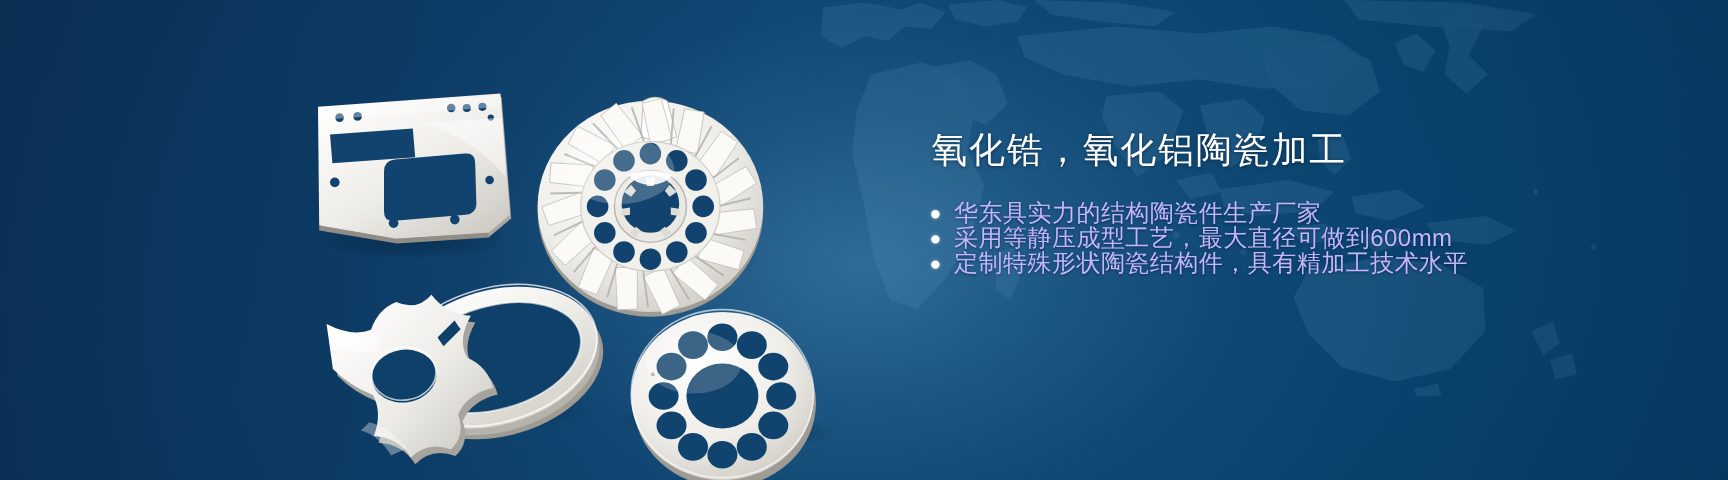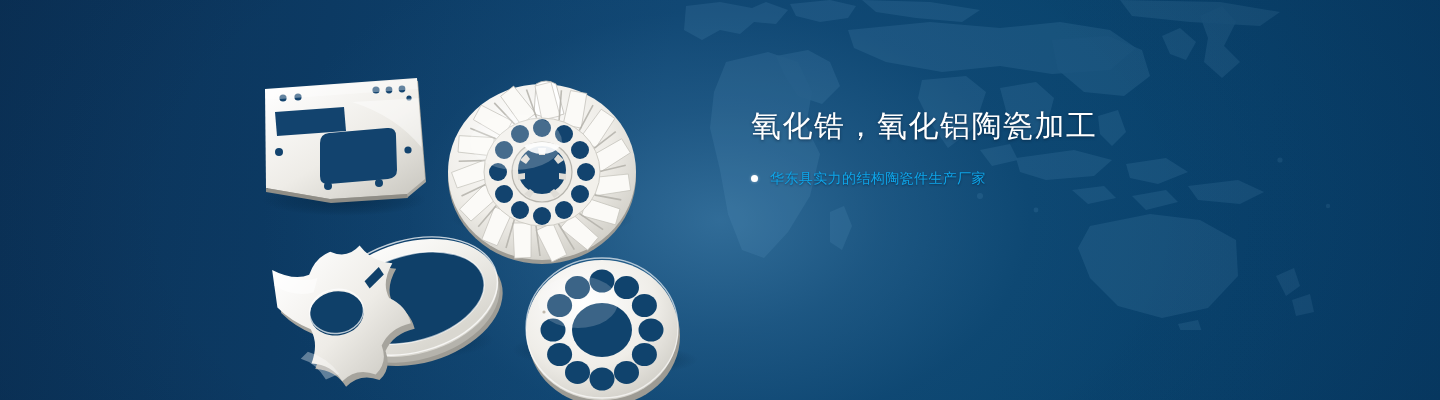--- a/index.html
+++ b/index.html
@@ -41,21 +41,21 @@
   .bg-map {
     position:absolute; top:0; right:0;
     width:760px; height:330px;
     opacity:0.16;
     pointer-events:none;
   }
   .bg-map svg { width:100%; height:100%; display:block; }
   
   .text-col {
     position:absolute;
-    left:751px; top:106px;
+    left:776px; top:106px;
     width:560px;
   }
   .headline {
     font-size:30px;
     line-height:40px;
     color:#ffffff;
     letter-spacing:1.5px;
     font-weight:400;
     text-shadow:0 1px 3px rgba(0,18,40,0.55);
     white-space:nowrap;
@@ -70,23 +70,23 @@
   .bullet + .bullet { margin-top:0; }
   .dot {
     width:7px; height:7px;
     border-radius:50%;
     background:#ffffff;
     flex:0 0 7px;
     margin-right:12px;
     box-shadow:0 0 3px rgba(255,255,255,0.45);
   }
   .bullet-text {
-    font-size:14px;
+    font-size:20px;
     line-height:21px;
-    color:#0ea5e9;
+    color:#c4b5fd;
     letter-spacing:0.4px;
     white-space:nowrap;
     text-shadow:0 1px 2px rgba(0,16,36,0.5);
   }
   
   .parts {
     position:absolute;
     left:232px; top:40px;
     width:460px; height:340px;
   }
@@ -364,16 +364,24 @@
     </svg>
   </div>
 
   <div class="text-col">
     <h1 class="headline">氧化锆，氧化铝陶瓷加工</h1>
     <ul class="bullets">
       <li class="bullet">
         <span class="dot"></span>
         <span class="bullet-text">华东具实力的结构陶瓷件生产厂家</span>
       </li>
+      <li class="bullet">
+        <span class="dot"></span>
+        <span class="bullet-text">采用等静压成型工艺，最大直径可做到600mm</span>
+      </li>
+      <li class="bullet">
+        <span class="dot"></span>
+        <span class="bullet-text">定制特殊形状陶瓷结构件，具有精加工技术水平</span>
+      </li>
     </ul>
   </div>
 
 </div>
 
 </body></html>

